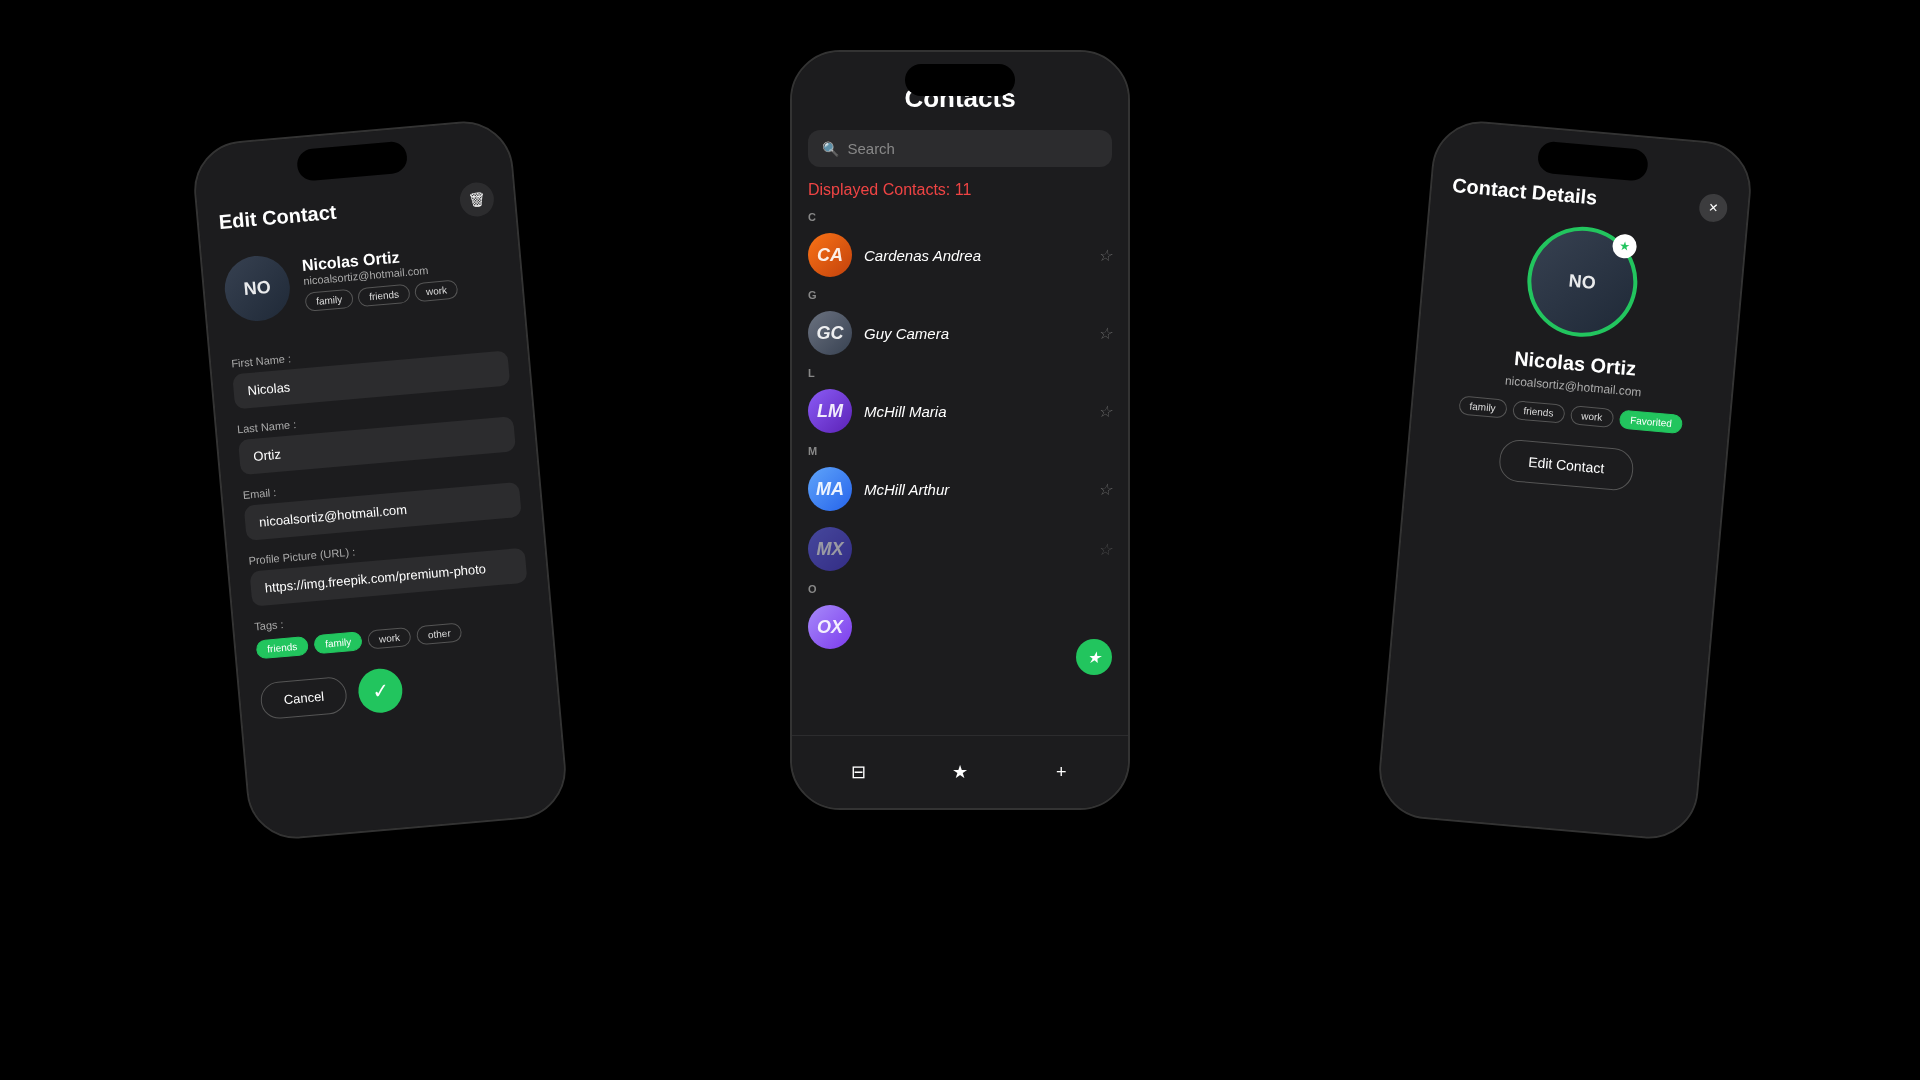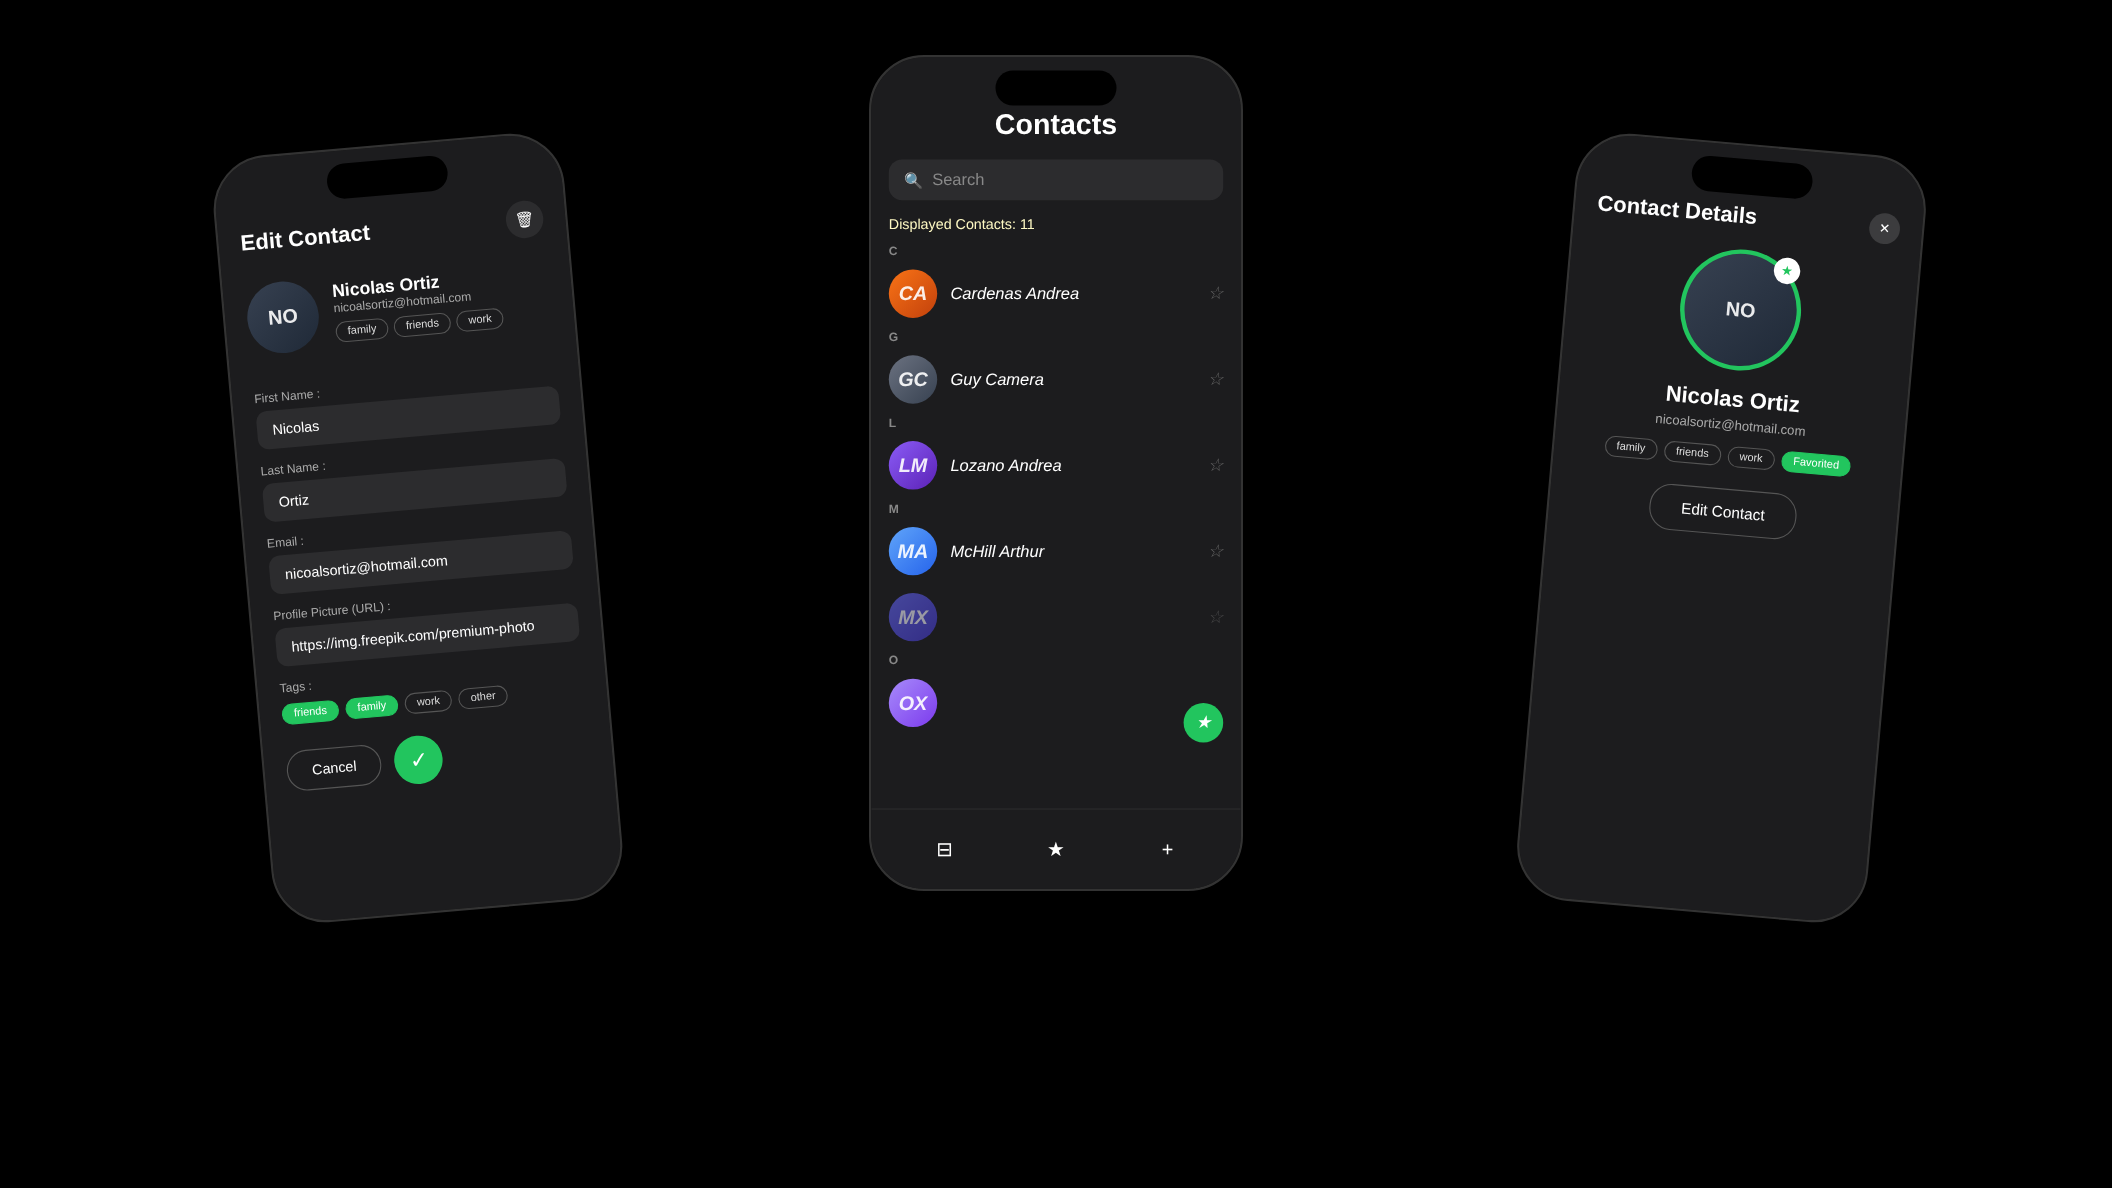--- a/index.html
+++ b/index.html
@@ -237,21 +237,21 @@
       color: #fff;
       font-size: 20px;
       cursor: pointer;
       display: flex;
       align-items: center;
       justify-content: center;
     }
 
     
     .contacts-screen {
-      padding-top: 46px;
+      padding-top: 31px;
       color: #fff;
       height: 100%;
       display: flex;
       flex-direction: column;
       border-radius: 15px;
     }
 
     .contacts-title {
       font-size: 26px;
       font-weight: 700;
@@ -275,22 +275,22 @@
       font-size: 14px;
     }
 
     .search-text {
       color: #888;
       font-size: 15px;
     }
 
     .contacts-count {
       padding: 0 16px 8px;
-      font-size: 13px;
-      color: #fef9c3;
+      font-size: 16px;
+      color: #ef4444;
     }
 
     .contacts-list {
       flex: 1;
       overflow: hidden;
       position: relative;
     }
 
     .section-letter {
       font-size: 11px;
@@ -619,21 +619,21 @@
             </div>
             <span class="contact-name-text">Guy Camera</span>
             <span class="star-icon">☆</span>
           </div>
 
           <div class="section-letter">L</div>
           <div class="contact-row">
             <div class="contact-avatar-sm av-lozano">
               <div class="avatar-face">LM</div>
             </div>
-            <span class="contact-name-text">Lozano Andrea</span>
+            <span class="contact-name-text">McHill Maria</span>
             <span class="star-icon">☆</span>
           </div>
 
           <div class="section-letter">M</div>
           <div class="contact-row">
             <div class="contact-avatar-sm av-mchill">
               <div class="avatar-face">MA</div>
             </div>
             <span class="contact-name-text">McHill Arthur</span>
             <span class="star-icon">☆</span>

